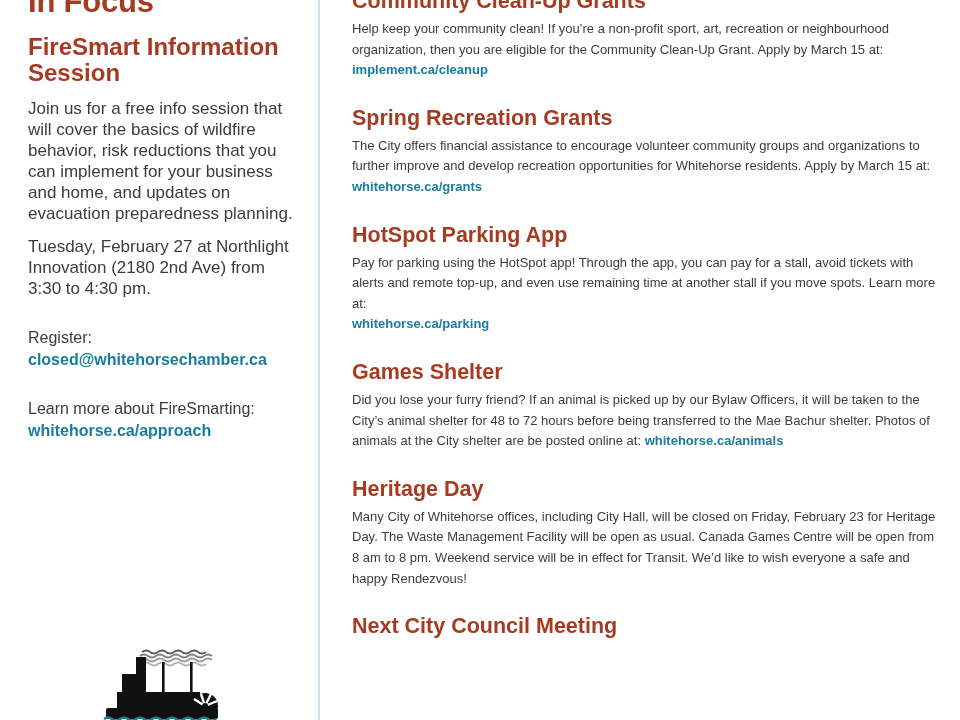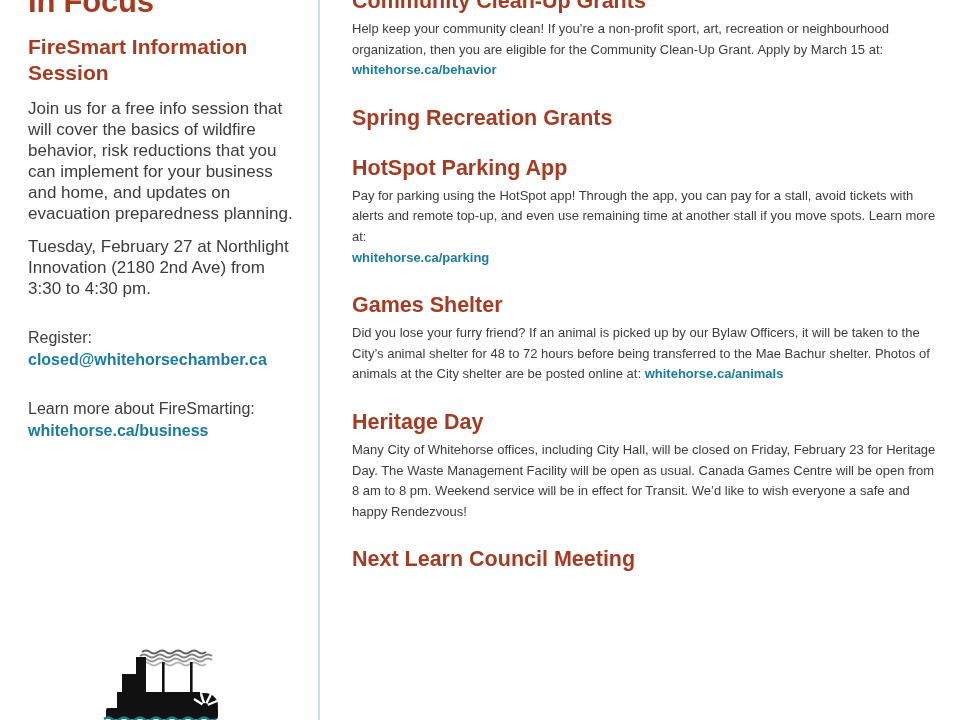--- a/index.html
+++ b/index.html
@@ -6,21 +6,21 @@
   .page{
     position:relative;width:960px;height:720px;overflow:hidden;background:#ffffff;
     font-family:"Liberation Sans","DejaVu Sans",sans-serif;
     -webkit-font-smoothing:antialiased;
   }
   .divider{position:absolute;left:318px;top:0;width:2px;height:720px;background:#c9e4ed;}
 
   
   .left-col{position:absolute;left:28px;top:-16px;width:270px;color:#3c3c3c;}
   .infocus{font-size:31px;line-height:36px;font-weight:800;color:#a63b22;margin:0;letter-spacing:-0.2px;}
-  .left-col h2{font-size:21px;line-height:26px;font-weight:700;color:#a63b22;margin:14px 0 0;}
+  .left-col h2{font-size:24px;line-height:26px;font-weight:700;color:#a63b22;margin:14px 0 0;}
   .left-col p{font-size:17px;line-height:21px;margin:12px 0 0;}
   .left-col p.first{margin-top:10px;}
   .contact{font-size:16px;line-height:21.5px;margin-top:28px;}
   .link{color:#1a7ba1;font-weight:600;text-decoration:none;}
   .block-link{display:block;}
 
   
   .right-col{position:absolute;left:352px;top:-12px;width:584px;color:#3c3c3c;}
   .right-col h2{font-size:21.5px;line-height:26px;font-weight:700;color:#a63b22;margin:24px 0 5px;}
   .right-col section:first-child h2{margin-top:0;}
@@ -40,21 +40,21 @@
     <h1 class="infocus">In Focus</h1>
     <h2>FireSmart Information Session</h2>
     <p>Join us for a free info session that will cover the basics of wildfire behavior, risk reductions that you can implement for your business and home, and updates on evacuation preparedness planning.</p>
     <p>Tuesday, February 27 at Northlight Innovation (2180 2nd Ave) from 3:30 to 4:30 pm.</p>
     <div class="contact">
       <span>Register:</span>
       <a class="link block-link">closed@whitehorsechamber.ca</a>
     </div>
     <div class="contact">
       <span>Learn more about FireSmarting:</span>
-      <a class="link block-link">whitehorse.ca/business</a>
+      <a class="link block-link">whitehorse.ca/approach</a>
     </div>
   </div>
 
   <svg class="boat" viewBox="0 0 130 85" aria-hidden="true">
 
     <path d="M42 6 q4 -3 8 0 t8 0 t8 0 t8 0 t8 0 t8 0 t8 0 t8 0" fill="none" stroke="#5a5a5a" stroke-width="1.8"></path>
     <path d="M40 10 q4 -3 8 0 t8 0 t8 0 t8 0 t8 0 t8 0 t8 0 t8 0 t8 0" fill="none" stroke="#7d7d7d" stroke-width="1.8"></path>
     <path d="M40 14 q4 -3 8 0 t8 0 t8 0 t8 0 t8 0 t8 0 t8 0 t8 0 t8 0" fill="none" stroke="#979797" stroke-width="1.8"></path>
     <path d="M42 18 q4 -3 8 0 t8 0 t8 0 t8 0 t8 0 t8 0 t8 0 t8 0" fill="none" stroke="#b3b3b3" stroke-width="1.8"></path>
 
@@ -74,43 +74,45 @@
     <path d="M4 73 q4 -3 8 0 t8 0 t8 0 t8 0 t8 0 t8 0 t8 0 t8 0 t8 0 t8 0 t8 0 t8 0 t8 0 t8 0" fill="none" stroke="#1f7e86" stroke-width="2.6"></path>
     <path d="M4 78 q4 -3 8 0 t8 0 t8 0 t8 0 t8 0 t8 0 t8 0 t8 0 t8 0 t8 0 t8 0 t8 0 t8 0 t8 0" fill="none" stroke="#1f7e86" stroke-width="2.6"></path>
     <path d="M4 83 q4 -3 8 0 t8 0 t8 0 t8 0 t8 0 t8 0 t8 0 t8 0 t8 0 t8 0 t8 0 t8 0 t8 0 t8 0" fill="none" stroke="#1f7e86" stroke-width="2.6"></path>
   </svg>
 
   <div class="right-col">
 
     <section>
       <h2>Community Clean-Up Grants</h2>
       <p><span>Help keep your community clean! If you’re a non-profit sport, art, recreation or neighbourhood organization, then you are eligible for the Community Clean-Up Grant. Apply by March 15 at:</span>
-        <a class="link block-link">whitehorse.ca/behavior</a></p>
+        <a class="link block-link">implement.ca/cleanup</a></p>
     </section>
 
     <section>
       <h2>Spring Recreation Grants</h2>
+      <p><span>The City offers financial assistance to encourage volunteer community groups and organizations to further improve and develop recreation opportunities for Whitehorse residents. Apply by March 15 at:</span>
+        <a class="link block-link">whitehorse.ca/grants</a></p>
     </section>
 
     <section>
       <h2>HotSpot Parking App</h2>
       <p><span>Pay for parking using the HotSpot app! Through the app, you can pay for a stall, avoid tickets with alerts and remote top-up, and even use remaining time at another stall if you move spots. Learn more at:</span>
         <a class="link block-link">whitehorse.ca/parking</a></p>
     </section>
 
     <section>
       <h2>Games Shelter</h2>
       <p><span>Did you lose your furry friend? If an animal is picked up by our Bylaw Officers, it will be taken to the City’s animal shelter for 48 to 72 hours before being transferred to the Mae Bachur shelter. Photos of animals at the City shelter are be posted online at:</span>
         <a class="link">whitehorse.ca/animals</a></p>
     </section>
 
     <section>
       <h2>Heritage Day</h2>
       <p><span>Many City of Whitehorse offices, including City Hall, will be closed on Friday, February 23 for Heritage Day. The Waste Management Facility will be open as usual. Canada Games Centre will be open from 8 am to 8 pm. Weekend service will be in effect for Transit. We’d like to wish everyone a safe and happy Rendezvous!</span></p>
     </section>
 
     <section>
-      <h2>Next Learn Council Meeting</h2>
+      <h2>Next City Council Meeting</h2>
 
     </section>
 
   </div>
 </div>
 
 </body></html>

